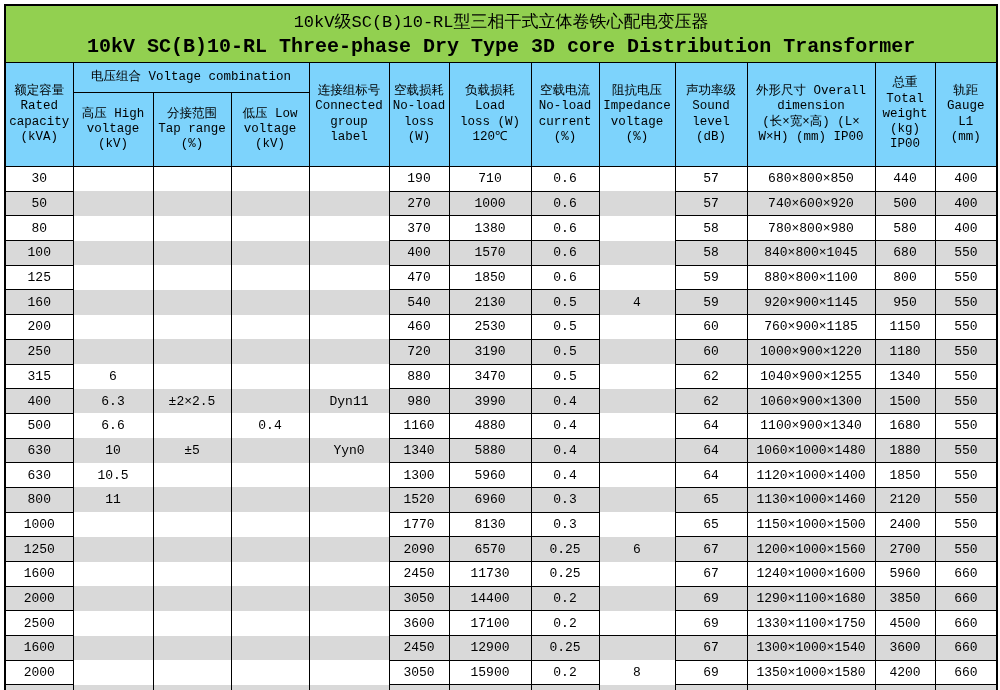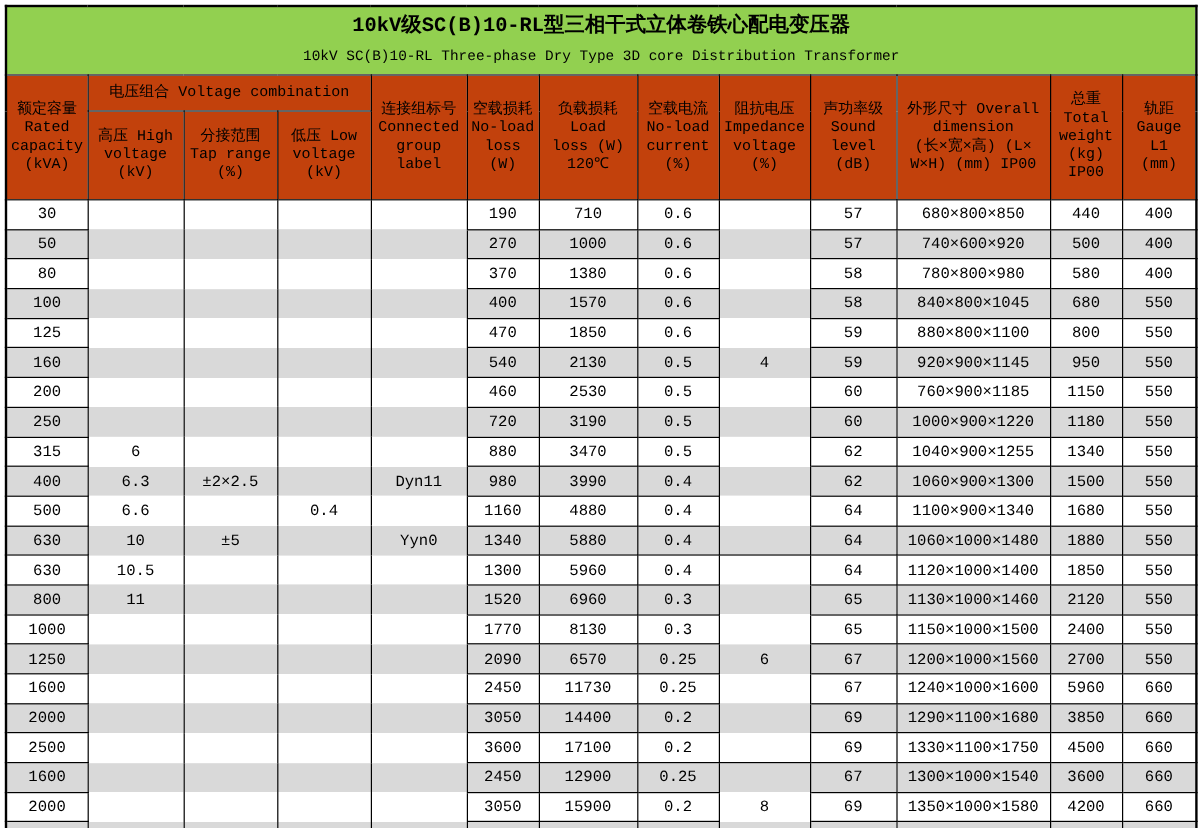--- a/index.html
+++ b/index.html
@@ -27,33 +27,33 @@
     color: #000;
   }
   
   td.title-cell {
     background: #92D050;
     height: 52px;
     padding: 2px 0;
   }
   .title-line1 {
     font-size: 17px;
-    font-weight: bold;
+    font-weight: normal;
     line-height: 25px;
     white-space: nowrap;
   }
   .title-line2 {
-    font-size: 12px;
-    font-weight: normal;
+    font-size: 20px;
+    font-weight: bold;
     line-height: 24px;
     white-space: nowrap;
   }
   
   th.hdr {
-    background: #c2410c;
+    background: #7dd3fc;
     font-weight: normal;
     font-size: 12.5px;
     line-height: 1.22;
     white-space: pre-line;
   }
   tr.grp-row { height: 30px; }
   tr.sub-row { height: 74px; }
   
   tbody td {
     height: 23.7px;

